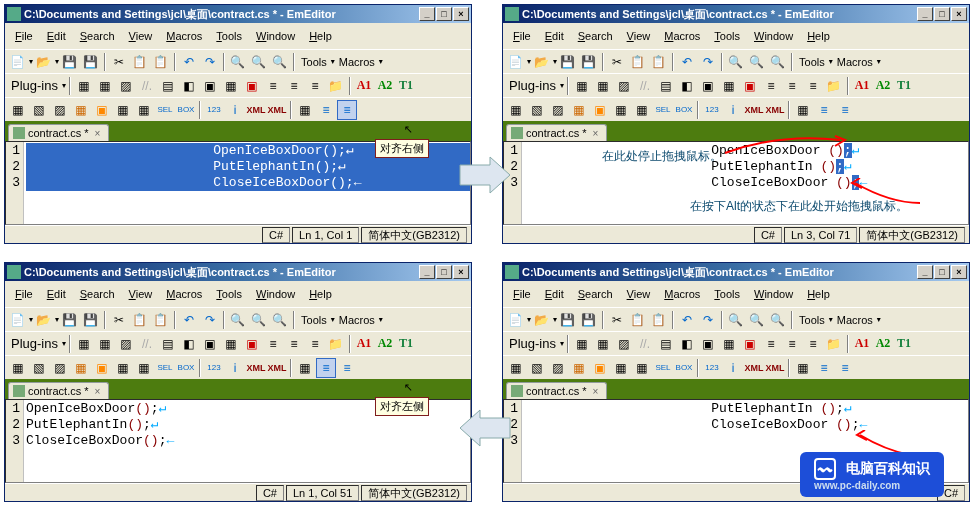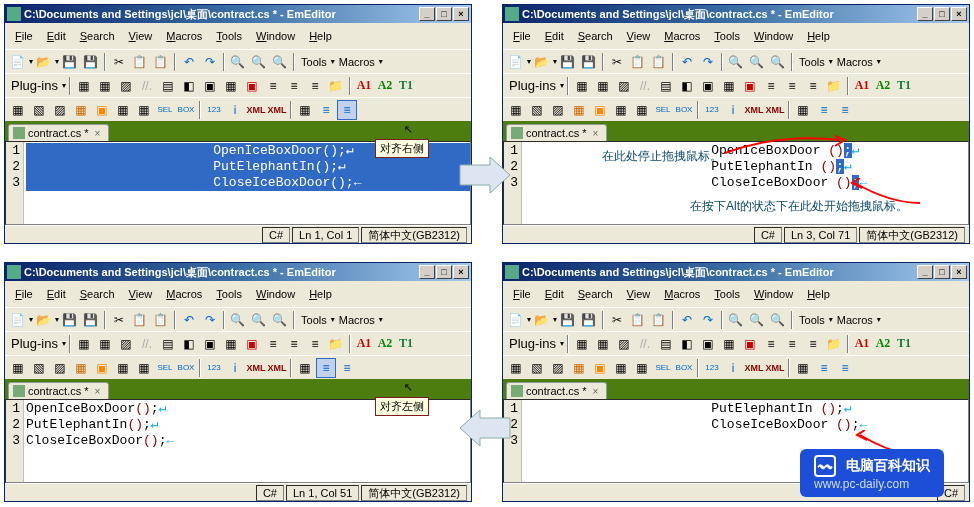--- a/index.html
+++ b/index.html
@@ -35,21 +35,21 @@
 .statusbar { height: 18px; display: flex; align-items: center; background: #ece9d8; border-top: 1px solid #fff; padding: 0 4px; gap: 2px; }
 .statuscell { border: 1px inset #808080; padding: 1px 6px; font-size: 11px; height: 16px; line-height: 13px; }
 .a1 { color: #c00; font-family: serif; font-weight: bold; }
 .a2 { color: #080; font-family: serif; font-weight: bold; }
 .t1 { color: #15803d; font-family: serif; font-weight: bold; }
 .xml { color: #800; font-weight: bold; font-size: 9px; }
 .tooltip { position: absolute; background: #ffffe1; border: 1px solid #7f1d1d; padding: 1px 4px; font-size: 11px; z-index: 10; }
 .annotation { position: absolute; color: #0c4a6e; font-size: 12px; z-index: 8; }
 .plugins { font-size: 13px; padding: 0 3px; }
 .watermark { position: absolute; right: 30px; bottom: 10px; background: #1d4ed8; color: #fff; padding: 6px 14px; border-radius: 6px; font-size: 14px; font-weight: bold; z-index: 20; }
-.watermark .sub { font-size: 12px; color: #cde; font-weight: normal; }
+.watermark .sub { font-size: 10px; color: #cde; font-weight: bold; }
 .cursor-arrow { position: absolute; z-index: 9; }
 .alignbtn { border: 1px solid #316ac5; background: #c1d2ee; }
 </style>
 </head>
 <body>
 
 <div class="window" style="left:4px; top:4px; width:468px; height:240px;">
   <div class="titlebar">
     <span class="titleicon"></span>
     <span class="titletext">C:\Documents and Settings\jcl\桌面\contract.cs * - EmEditor</span>

